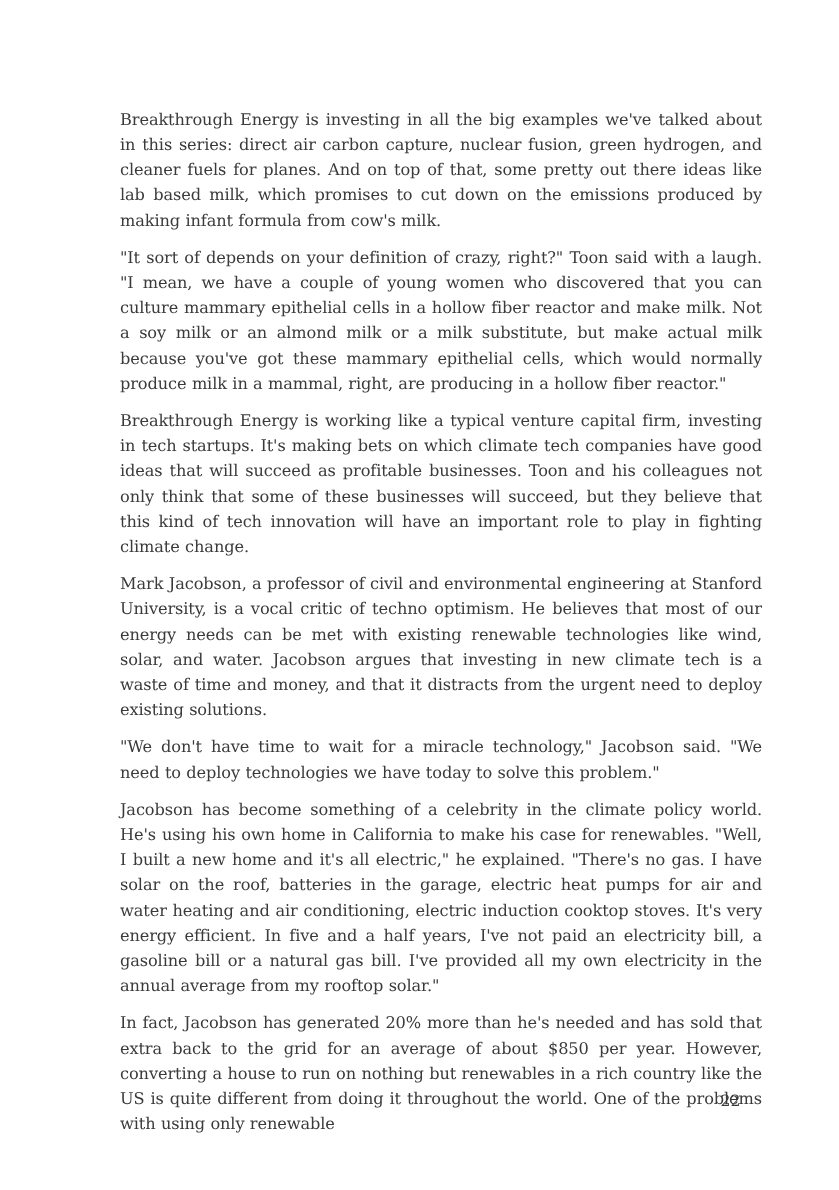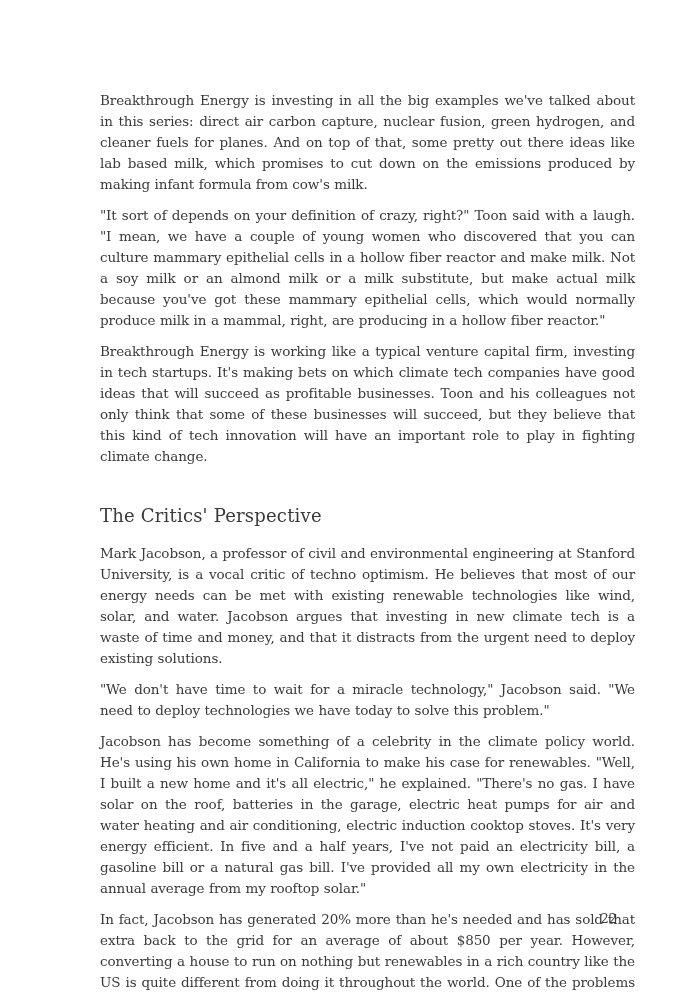--- a/index.html
+++ b/index.html
@@ -49,21 +49,20 @@
 </style>
 </head>
 <body>
 
 <div class="page">
   <div class="content">
     <p>Breakthrough Energy is investing in all the big examples we've talked about in this series: direct air carbon capture, nuclear fusion, green hydrogen, and cleaner fuels for planes. And on top of that, some pretty out there ideas like lab based milk, which promises to cut down on the emissions produced by making infant formula from cow's milk.</p>
     <p>"It sort of depends on your definition of crazy, right?" Toon said with a laugh. "I mean, we have a couple of young women who discovered that you can culture mammary epithelial cells in a hollow fiber reactor and make milk. Not a soy milk or an almond milk or a milk substitute, but make actual milk because you've got these mammary epithelial cells, which would normally produce milk in a mammal, right, are producing in a hollow fiber reactor."</p>
     <p>Breakthrough Energy is working like a typical venture capital firm, investing in tech startups. It's making bets on which climate tech companies have good ideas that will succeed as profitable businesses. Toon and his colleagues not only think that some of these businesses will succeed, but they believe that this kind of tech innovation will have an important role to play in fighting climate change.</p>
 
-    <h2 class="section-heading">The Critics' Perspective</h2>
 
     <p>Mark Jacobson, a professor of civil and environmental engineering at Stanford University, is a vocal critic of techno optimism. He believes that most of our energy needs can be met with existing renewable technologies like wind, solar, and water. Jacobson argues that investing in new climate tech is a waste of time and money, and that it distracts from the urgent need to deploy existing solutions.</p>
     <p>"We don't have time to wait for a miracle technology," Jacobson said. "We need to deploy technologies we have today to solve this problem."</p>
     <p>Jacobson has become something of a celebrity in the climate policy world. He's using his own home in California to make his case for renewables. "Well, I built a new home and it's all electric," he explained. "There's no gas. I have solar on the roof, batteries in the garage, electric heat pumps for air and water heating and air conditioning, electric induction cooktop stoves. It's very energy efficient. In five and a half years, I've not paid an electricity bill, a gasoline bill or a natural gas bill. I've provided all my own electricity in the annual average from my rooftop solar."</p>
     <p>In fact, Jacobson has generated 20% more than he's needed and has sold that extra back to the grid for an average of about $850 per year. However, converting a house to run on nothing but renewables in a rich country like the US is quite different from doing it throughout the world. One of the problems with using only renewable</p>
   </div>
 
   <div class="page-number">22</div>
 </div>
 

